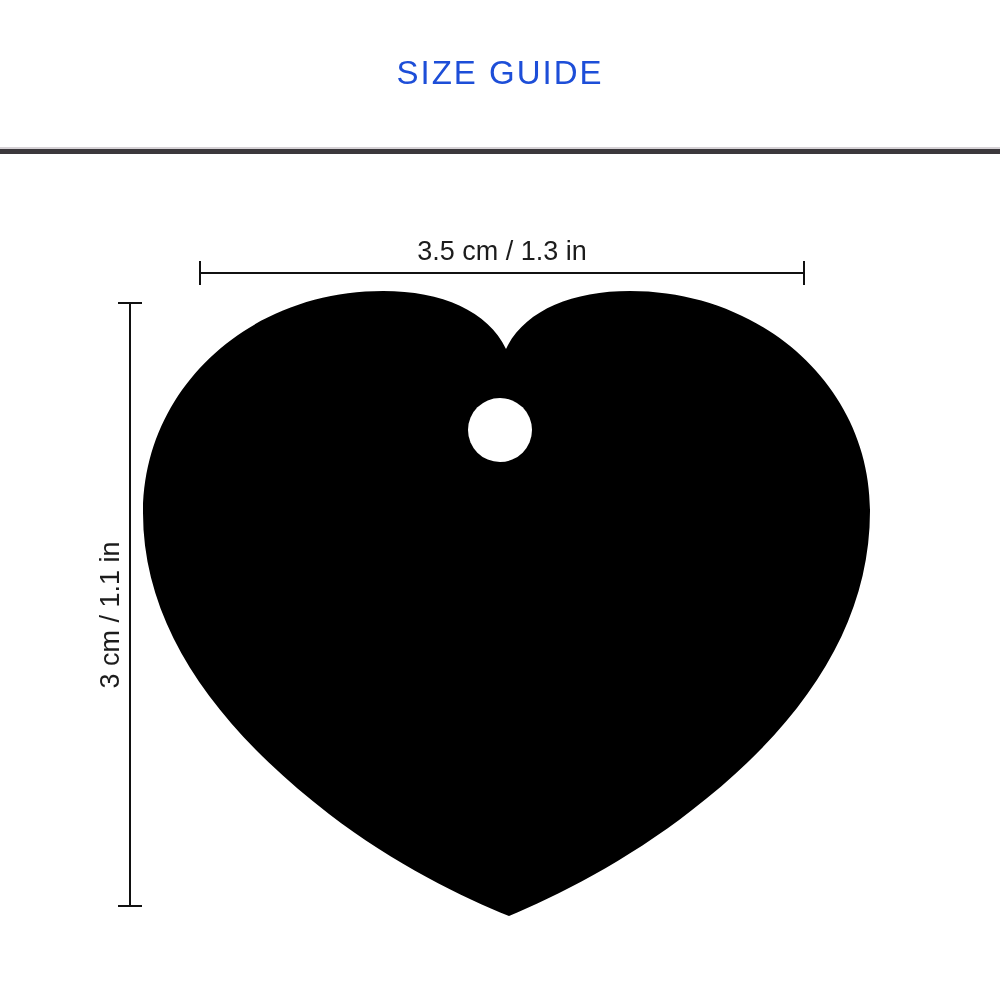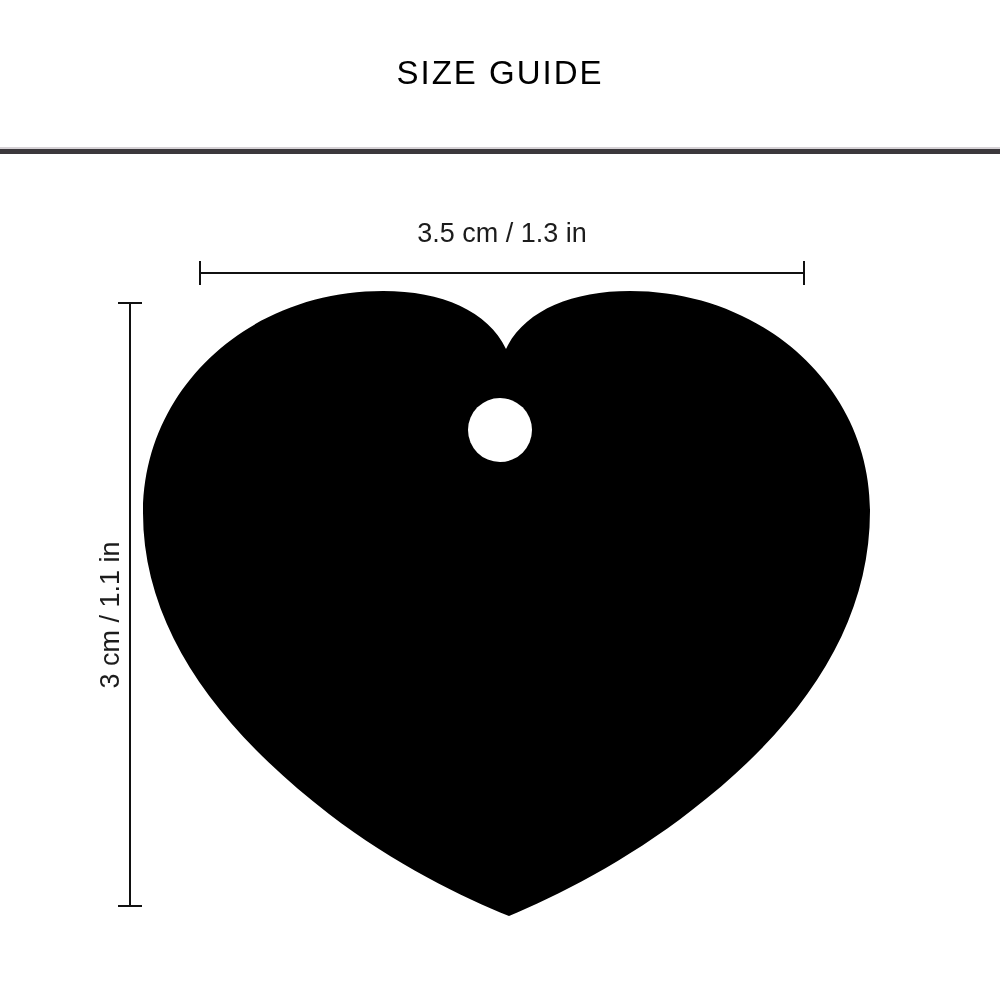--- a/index.html
+++ b/index.html
@@ -16,21 +16,21 @@
     
     .page-title {
       position: absolute;
       top: 54px;
       left: 0;
       width: 100%;
       text-align: center;
       font-size: 33px;
       font-weight: 300;
       letter-spacing: 2px;
-      color: #000000;
+      color: #1d4ed8;
     }
     .divider {
       position: absolute;
       top: 147px;
       left: 0;
       width: 100%;
     }
     .divider .divider-light { height: 2px; background: #d6d2d6; }
     .divider .divider-dark  { height: 5px; background: #3b383c; }
 
@@ -45,21 +45,21 @@
 
     
     .dim-label {
       font-size: 27px;
       color: #1c1c1c;
       white-space: nowrap;
     }
     .h-dim-label {
       position: absolute;
       left: 199px;
-      top: 218px;
+      top: 236px;
       width: 606px;
       text-align: center;
     }
     .h-dim-line {
       position: absolute;
       left: 199px;
       top: 272px;
       width: 606px;
       height: 2px;
       background: #111111;

